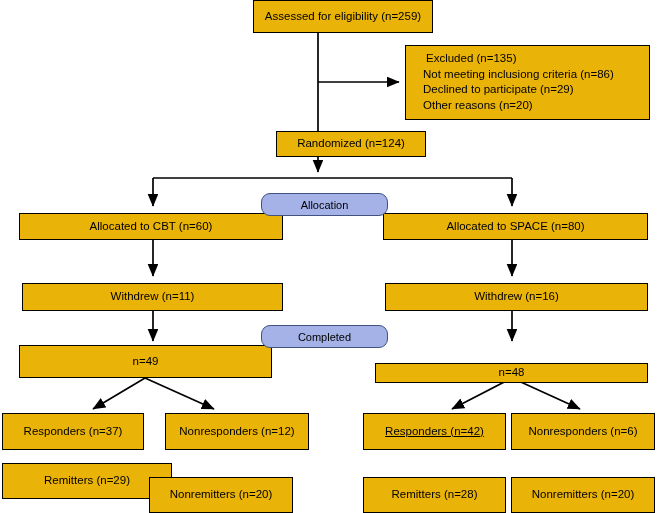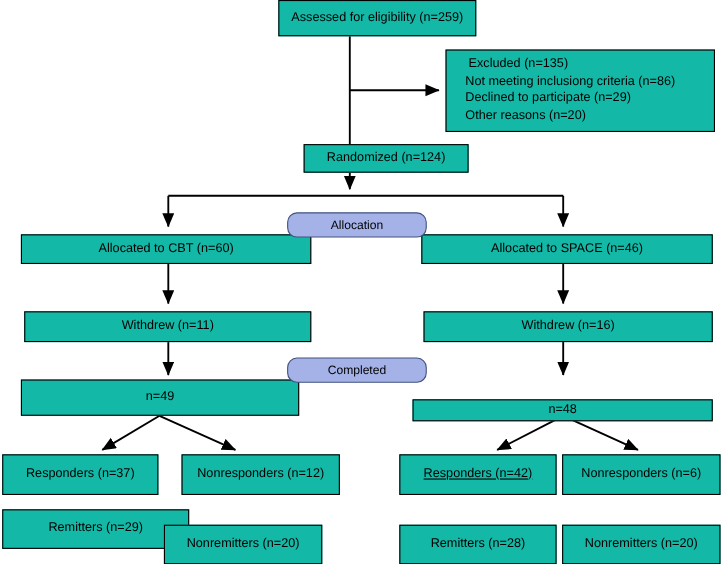--- a/index.html
+++ b/index.html
@@ -15,21 +15,21 @@
     position: relative;
     width: 657px;
     height: 513px;
     background: #ffffff;
     overflow: hidden;
   }
   .box {
     position: absolute;
     box-sizing: border-box;
     border: 1px solid #000000;
-    background: #14b8a6;
+    background: #eab308;
     font-size: 11.5px;
     color: #000000;
     line-height: 1.35;
     display: flex;
     align-items: center;
     justify-content: center;
     text-align: center;
     z-index: 2;
   }
   .box.left-align {
@@ -126,21 +126,21 @@
   </div>
 
   <div class="badge" style="left:261px; top:193px; width:127px; height:23px;">
     <span class="lbl">Allocation</span>
   </div>
 
   <div class="box" style="left:19px; top:213px; width:264px; height:27px;">
     <span class="lbl">Allocated to CBT (n=60)</span>
   </div>
   <div class="box" style="left:383px; top:213px; width:265px; height:27px;">
-    <span class="lbl">Allocated to SPACE (n=46)</span>
+    <span class="lbl">Allocated to SPACE (n=80)</span>
   </div>
 
   <div class="box" style="left:22px; top:283px; width:261px; height:28px;">
     <span class="lbl">Withdrew (n=11)</span>
   </div>
   <div class="box" style="left:385px; top:283px; width:263px; height:28px;">
     <span class="lbl">Withdrew (n=16)</span>
   </div>
 
   <div class="badge" style="left:261px; top:325px; width:127px; height:23px;">

